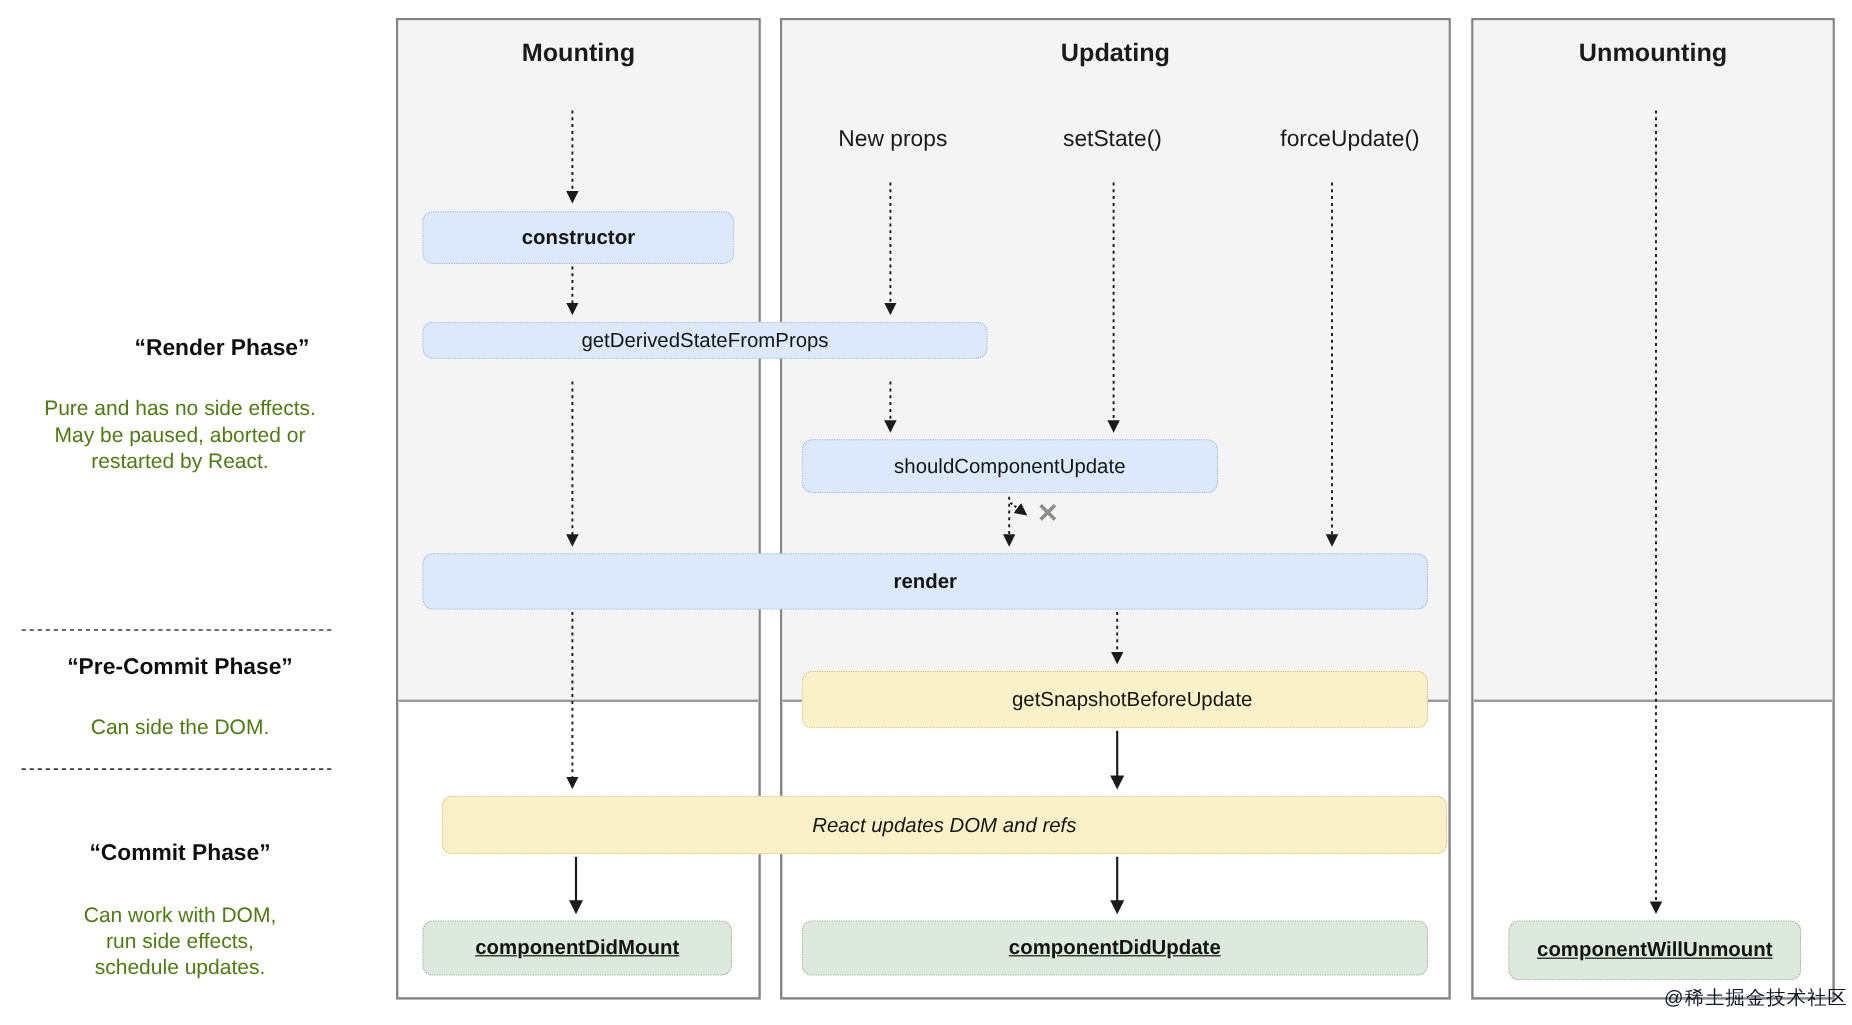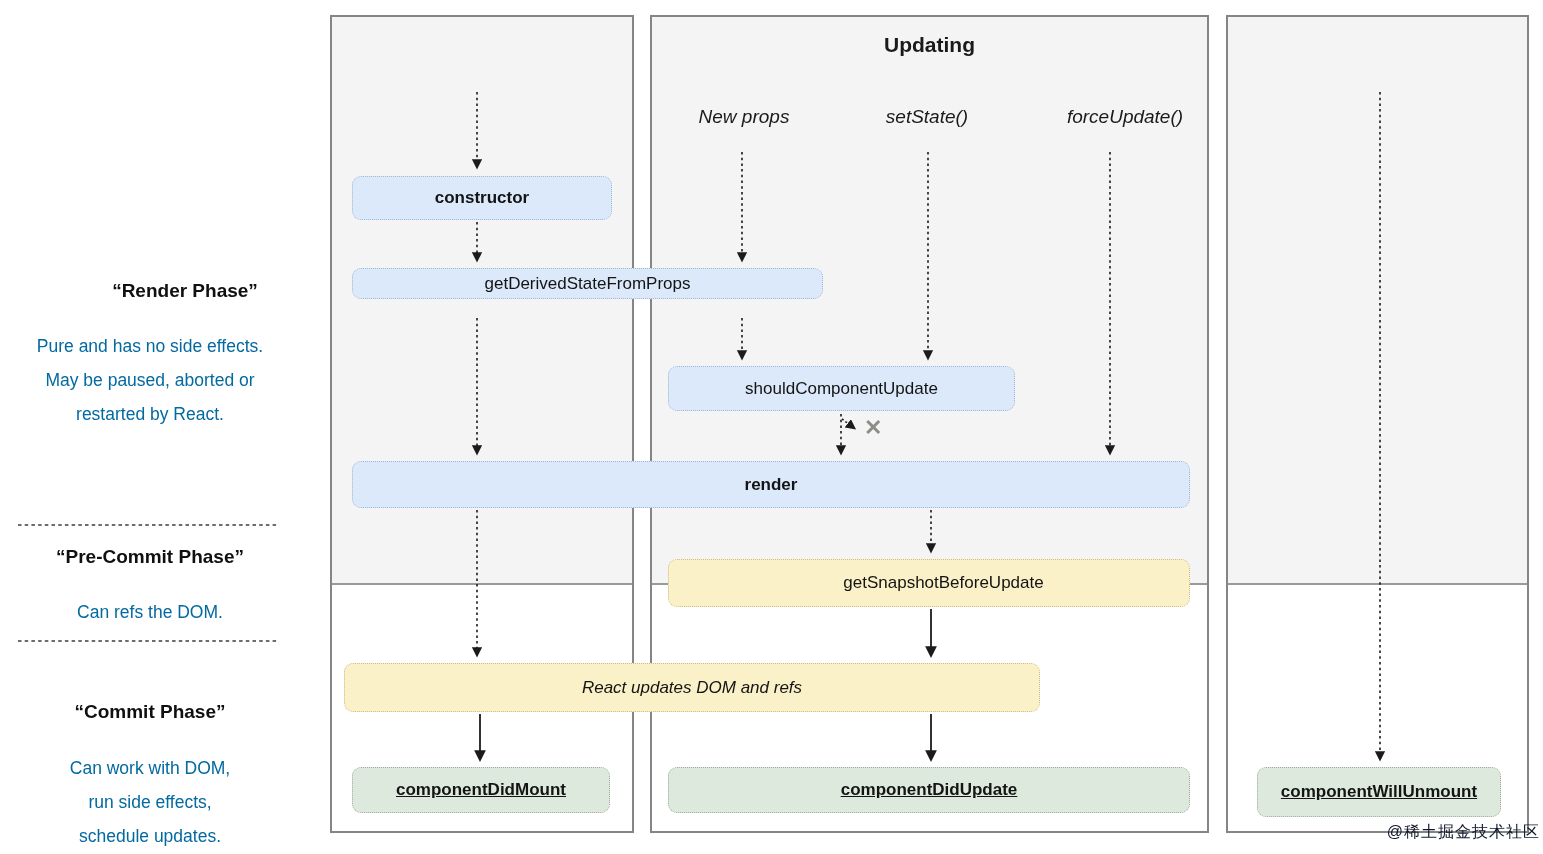--- a/index.html
+++ b/index.html
@@ -14,48 +14,48 @@
   #col-mounting   { left:330px;  width:304px; }
   #col-updating   { left:650px;  width:559px; }
   #col-unmounting { left:1226px; width:303px; }
   .shade { position:absolute; top:0; left:0; right:0; height:566px;
            background:#f4f4f5; border-bottom:2px solid #9a9a9a; }
   .col-title { position:absolute; top:16px; left:0; right:0; text-align:center;
                font-size:21px; font-weight:bold; color:#1a1a1a; }
 
   
   .trigger { position:absolute; top:106px; transform:translateX(-50%);
-             font-style:italic; font-size:19px; color:#1a1a1a; white-space:nowrap; }
+             font-size:19px; color:#1a1a1a; white-space:nowrap; }
   #trigger-new-props   { left:744px; }
   #trigger-setstate    { left:927px; }
   #trigger-forceupdate { left:1125px; }
 
   
   .box { position:absolute; box-sizing:border-box; border-radius:9px;
          display:flex; align-items:center; justify-content:center;
          font-size:17px; color:#141414; }
   .box-blue   { background:#dbe9fa; border:1.5px dotted #9fb8d8; }
   .box-yellow { background:#fbf1c8; border:1.5px dotted #cdbd85; }
   .box-green  { background:#dde9dc; border:1.5px dotted #9fac9f;text-decoration:underline; }
   .bold   { font-weight:bold; }
   .italic { font-style:italic; }
   #box-constructor { left:352px; top:176px; width:260px; height:44px; }
   #box-gdsfp       { left:352px; top:268px; width:471px; height:31px; }
   #box-scu         { left:668px; top:366px; width:347px; height:45px; }
   #box-render      { left:352px; top:461px; width:838px; height:47px; }
   #box-gsbu        { left:668px; top:559px; width:522px; height:48px;padding-left:29px; }
-  #box-rud         { left:344px; top:663px; width:696px; height:49px; }
+  #box-rud         { left:368px; top:663px; width:838px; height:49px; }
   #box-cdm         { left:352px; top:767px; width:258px; height:46px; }
   #box-cdu         { left:668px; top:767px; width:522px; height:46px; }
   #box-cwu         { left:1257px; top:767px; width:244px; height:50px; }
 
   
   .phase-title, .phase-desc { position:absolute; left:0; width:300px; text-align:center; }
   .phase-title { font-size:19px; font-weight:bold; color:#101010; }
-  .phase-desc  { font-size:17.5px; color:#0369a1; line-height:34px; white-space:pre-line; }
+  .phase-desc  { font-size:17.5px; color:#4d7c0f; line-height:22px; white-space:pre-line; }
   #phase-render-title    { top:280px;padding-left:35px; }
   #phase-render-desc     { top:329px; }
   #phase-precommit-title { top:546px; }
   #phase-precommit-desc  { top:595px; }
   #phase-commit-title    { top:701px; }
   #phase-commit-desc     { top:751px; }
 
   
   #skip-x { position:absolute; left:864px; top:417px; font-size:22px;
             font-weight:bold; color:#8d8d88; line-height:22px; }
@@ -75,36 +75,38 @@
 <body>
 
 <div id="canvas">
 
   <div>
     <div class="phase-title" id="phase-render-title">“Render Phase”</div>
     <div class="phase-desc" id="phase-render-desc">Pure and has no side effects.
 May be paused, aborted or
 restarted by React.</div>
     <div class="phase-title" id="phase-precommit-title">“Pre-Commit Phase”</div>
-    <div class="phase-desc" id="phase-precommit-desc">Can refs the DOM.</div>
+    <div class="phase-desc" id="phase-precommit-desc">Can side the DOM.</div>
     <div class="phase-title" id="phase-commit-title">“Commit Phase”</div>
     <div class="phase-desc" id="phase-commit-desc">Can work with DOM,
 run side effects,
 schedule updates.</div>
   </div>
 
   <div class="column" id="col-mounting">
     <div class="shade"></div>
+    <div class="col-title">Mounting</div>
   </div>
   <div class="column" id="col-updating">
     <div class="shade"></div>
     <div class="col-title">Updating</div>
   </div>
   <div class="column" id="col-unmounting">
     <div class="shade"></div>
+    <div class="col-title">Unmounting</div>
   </div>
 
   <div class="trigger" id="trigger-new-props">New props</div>
   <div class="trigger" id="trigger-setstate">setState()</div>
   <div class="trigger" id="trigger-forceupdate">forceUpdate()</div>
 
   <svg id="arrows" width="1543" height="854">
     <defs>
       <marker id="ah" viewBox="0 0 10 10" refX="7.5" refY="5" markerWidth="6.5" markerHeight="6.5" orient="auto-start-reverse">
         <path d="M0 0 L10 5 L0 10 z" fill="#1b1b1b"></path>

